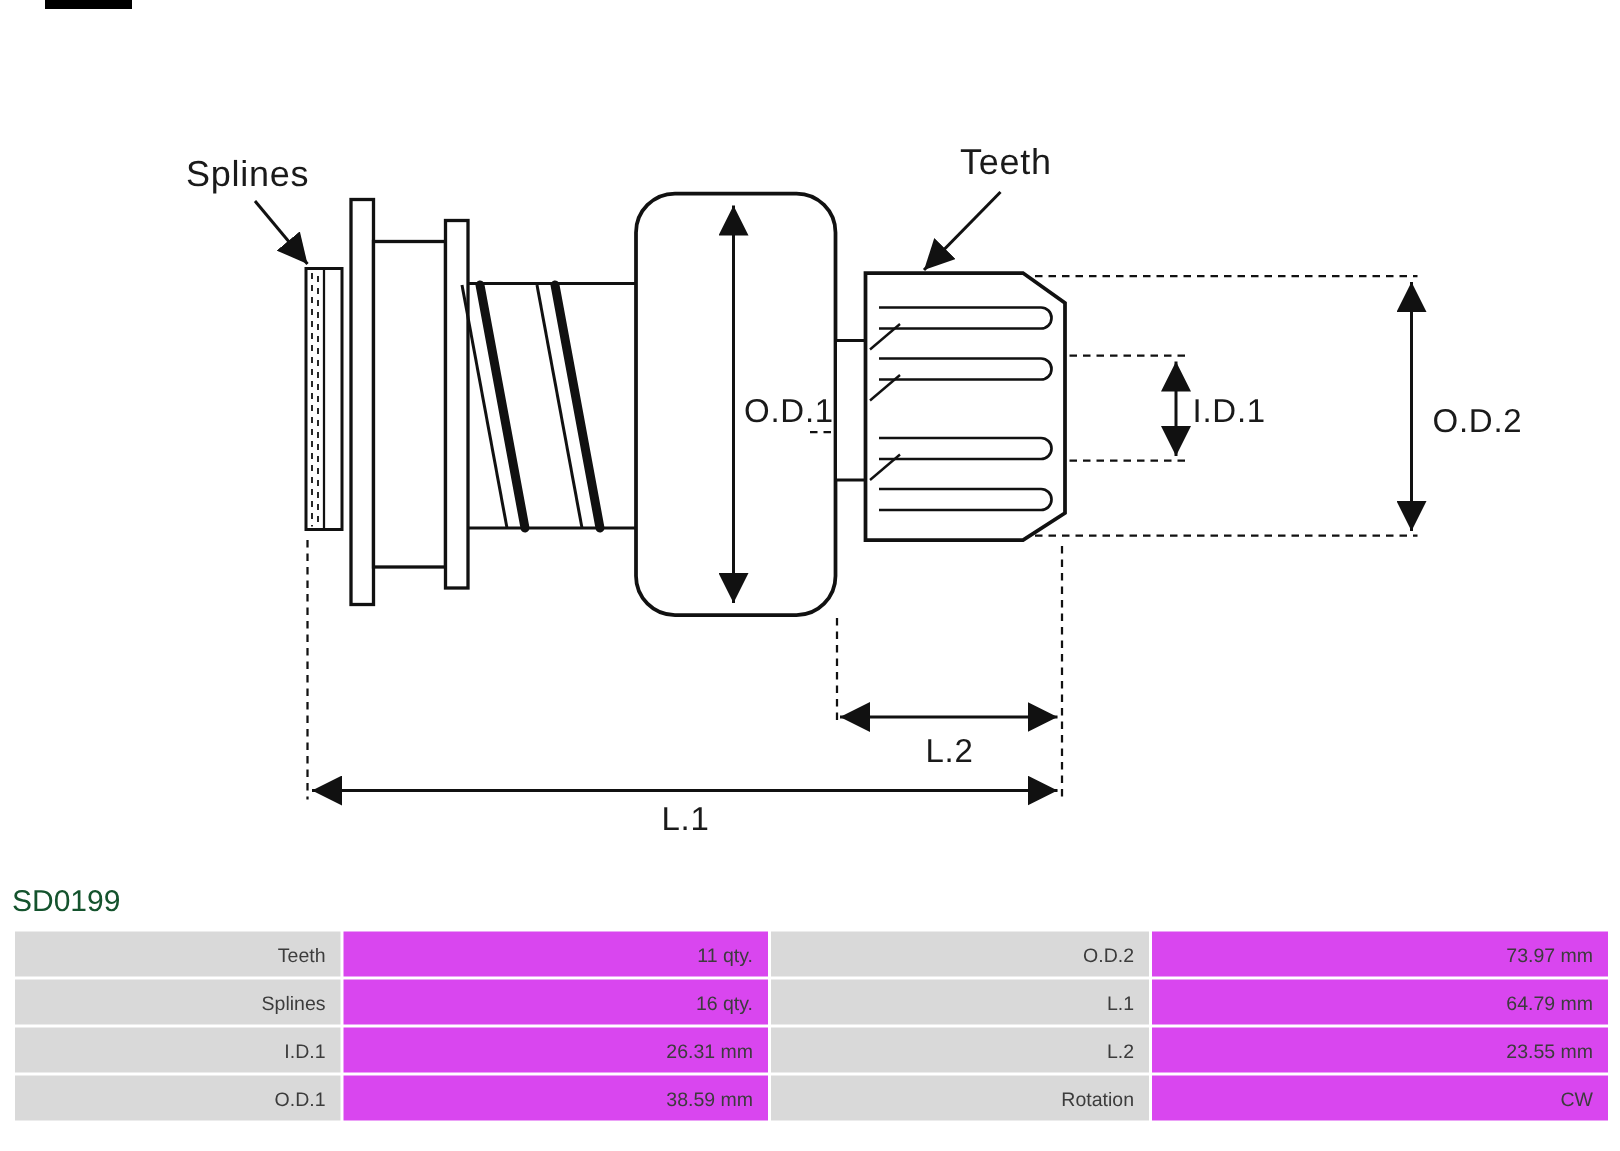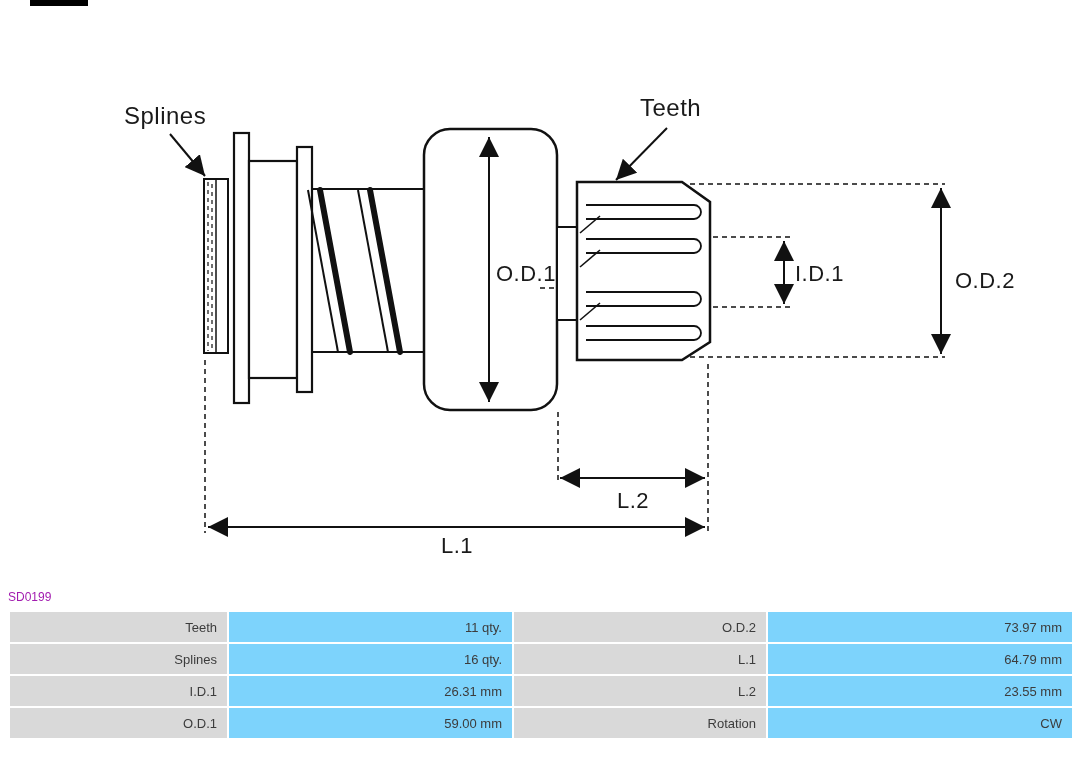--- a/index.html
+++ b/index.html
@@ -6,25 +6,25 @@
   body{
     width:1080px;height:767px;background:#ffffff;
     font-family:"Liberation Sans",sans-serif;
     position:relative;overflow:hidden;
   }
   .top-mark{position:absolute;left:30px;top:0;width:58px;height:6px;background:#000}
   svg{display:block}
   svg text{fill:#1a1a1a}
   .callout{font-size:24px;letter-spacing:.5px}
   .dim{font-size:22px;letter-spacing:.5px}
-  .code{color:#a21caf;font-size:12px;margin:10px 0 6px 8px}
+  .code{color:#14532d;font-size:20px;margin:10px 0 6px 8px}
   table.spec{margin:0 8px;width:1064px;border-collapse:separate;border-spacing:2px;table-layout:fixed;font-size:13px;color:#3c3c3c}
   table.spec td{height:30px;padding:0 10px;text-align:right;vertical-align:middle;overflow:hidden;white-space:nowrap}
   td.lbl{background:#d9d9d9}
-  td.val{background:#7dd3fc}
+  td.val{background:#d946ef}
 </style>
 </head>
 <body>
 
 <div class="top-mark"></div>
 
 <svg width="1080" height="580" viewBox="0 0 1080 580">
   <defs>
     <marker id="ah" viewBox="0 0 10 10" refX="10" refY="5" markerWidth="10" markerHeight="10" orient="auto-start-reverse">
       <path d="M0 0 L10 5 L0 10 Z" fill="#111"></path>
@@ -124,18 +124,18 @@
       <td class="val">64.79 mm</td>
     </tr>
     <tr>
       <td class="lbl">I.D.1</td>
       <td class="val">26.31 mm</td>
       <td class="lbl">L.2</td>
       <td class="val">23.55 mm</td>
     </tr>
     <tr>
       <td class="lbl">O.D.1</td>
-      <td class="val">59.00 mm</td>
+      <td class="val">38.59 mm</td>
       <td class="lbl">Rotation</td>
       <td class="val">CW</td>
     </tr>
   </tbody>
 </table>
 
 </body></html>

